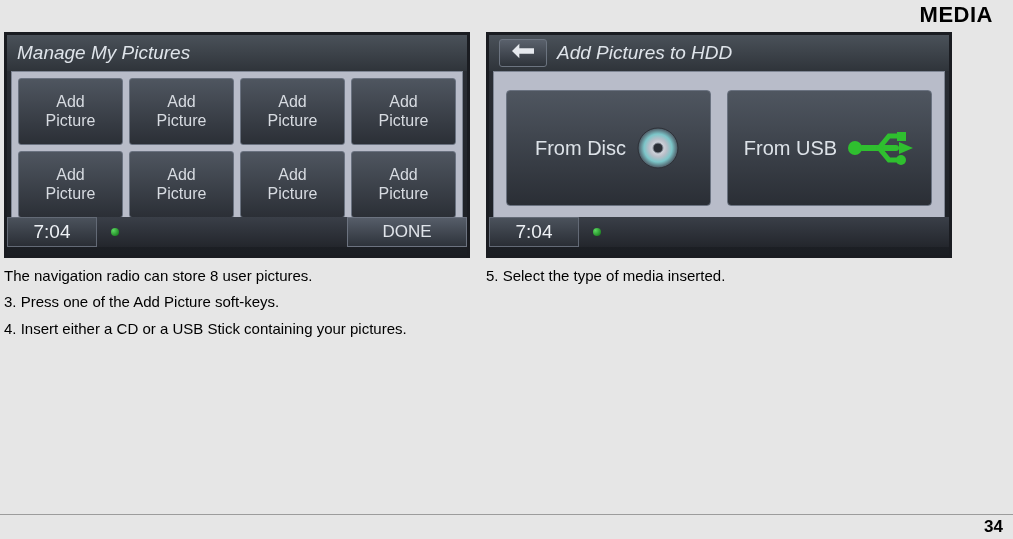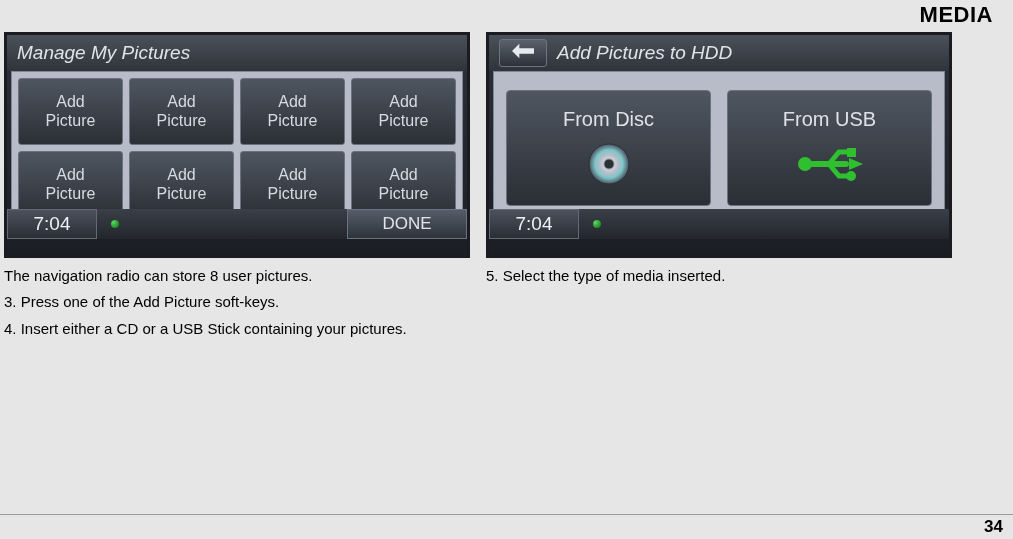--- a/index.html
+++ b/index.html
@@ -76,21 +76,21 @@
     display:flex;
     flex-direction:column;
     align-items:center;
     justify-content:center;
     color:#d7dbe1;
     font-size:16px;
     line-height:1.15;
   }
   .statusbar {
     position:absolute;
-    bottom:16px; left:0; right:0;
+    bottom:8px; left:0; right:0;
     height:30px;
     display:flex;
     align-items:stretch;
     justify-content:space-between;
   }
   .clock {
     width:90px;
     background:linear-gradient(#4b525c,#2a2e35);
     border:1px solid #636a76;
     color:#eef1f5;
@@ -133,21 +133,21 @@
     gap:16px;
     justify-content:center;
     align-items:stretch;
   }
   .big-btn {
     flex:1;
     background:linear-gradient(#4f5660,#2a2e35);
     border:1px solid #6a7280;
     border-radius:4px;
     display:flex;
-    flex-direction:column;
+    flex-direction:row;
     align-items:center;
     justify-content:center;
     color:#dde2e8;
     font-size:20px;
     gap:8px;
   }
   .big-btn .icon-wrap { height:50px; display:flex; align-items:center; justify-content:center; }
   .captions {
     margin-top:6px;
     font-size:15px;

